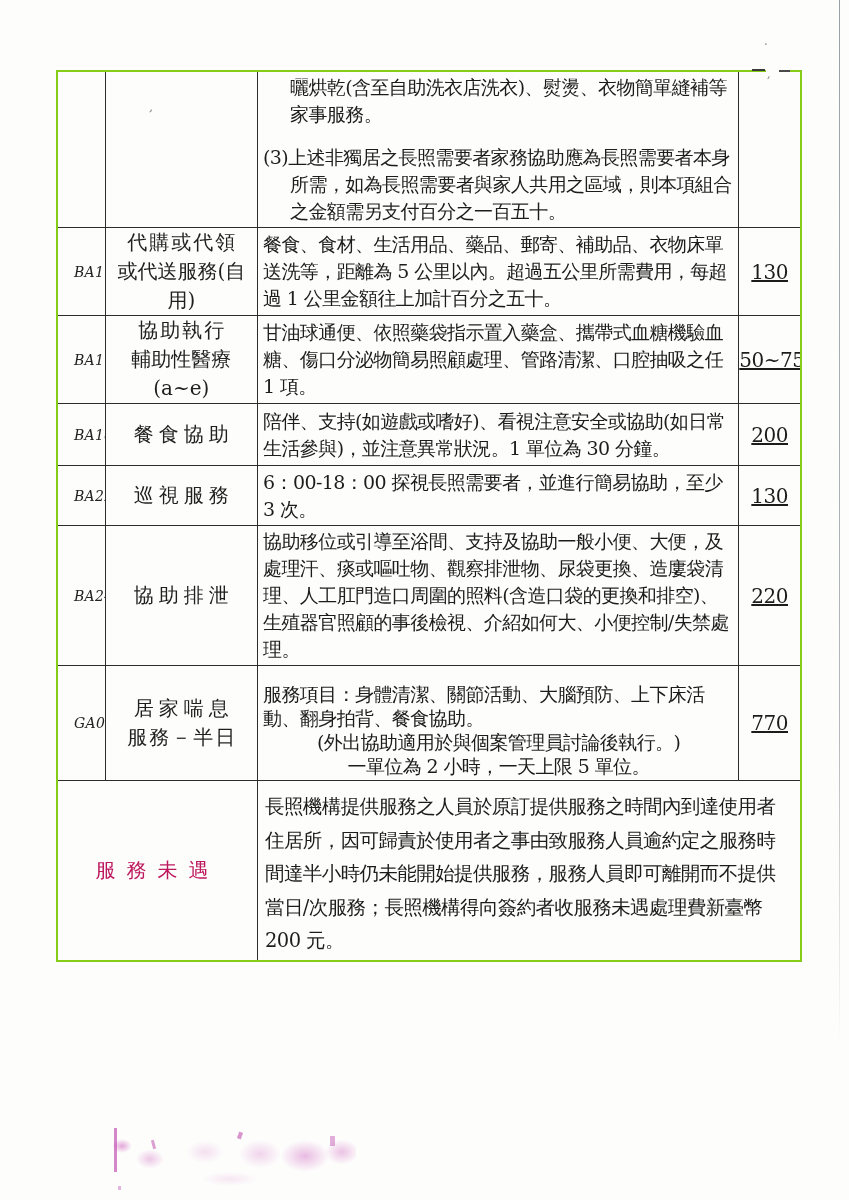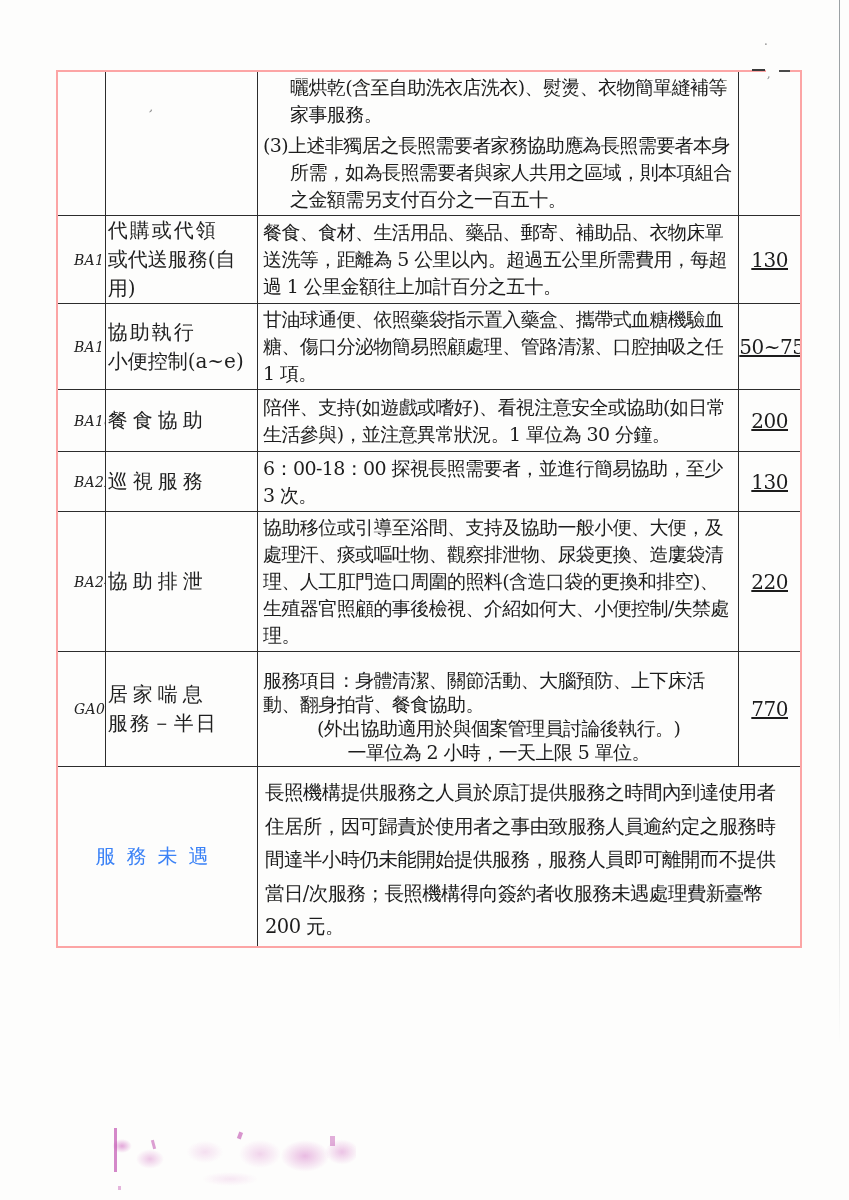--- a/index.html
+++ b/index.html
@@ -17,36 +17,36 @@
   
   .scan-edge{
     position:absolute;left:839px;top:0;width:1px;height:1045px;
     background:linear-gradient(#9aa0a3 0%,#b4b8ba 70%,rgba(180,184,186,0) 100%);
   }
   table.svc{
     position:absolute;left:56px;top:70px;
     border-collapse:collapse;table-layout:fixed;
     width:746px;
   }
-  table.svc{border:2px solid #fca5a5;}
+  table.svc{border:2px solid #84cc16;}
   table.svc td{
     border:1.6px solid #2c2c2c;
     vertical-align:middle;
     overflow:hidden;
   }
   td.code{
     text-align:center;
     font-size:14px;
     letter-spacing:0.3px;
     color:#222;
     padding:0 16px;
     font-style:italic;
   }
   td.name{
-    text-align:left;
+    text-align:center;
     font-size:20px;
     padding:0 2px;
     color:#1f1f1f;
   }
   td.name .nl{display:block;line-height:29px;}
   .ls5{letter-spacing:5px;margin-right:-5px;}
   .ls2{letter-spacing:2px;margin-right:-2px;}
   .ls0{letter-spacing:0;}
   td.desc{
     font-size:19px;
@@ -59,26 +59,26 @@
   }
   td.price{
     text-align:center;
     font-size:20px;
     letter-spacing:-0.5px;
     color:#1c1c1c;
     padding:0;
     text-decoration:underline;
   }
   tr.r0 td.desc .cont{padding-left:27px;}
-  tr.r0 td.desc .item3{padding-left:27px;text-indent:-27px;margin-top:4px;}
+  tr.r0 td.desc .item3{padding-left:27px;text-indent:-27px;margin-top:16px;}
   tr.r8 td.desc{line-height:24px;padding-top:16px;}
   tr.r8 .center{text-align:center;}
   tr.r9 td.mergedname{
     text-align:center;font-size:20px;letter-spacing:11px;
-    color:#3b82f6;
+    color:#be185d;
   }
   tr.r9 td.desc{
     line-height:33.5px;font-size:19.5px;
     padding:9px 8px 2px 7px;
   }
   
   .artifact{position:absolute;color:#8f8f8f;}
   .speck-comma{left:150px;top:99px;font-size:13px;transform:rotate(12deg);}
   .speck-dot-a{left:764px;top:38px;font-size:12px;}
   .speck-dot-b{left:766px;top:74px;font-size:12px;transform:rotate(8deg);}
@@ -147,21 +147,21 @@
         <span class="nl ls0">或代送服務(自用)</span>
       </td>
       <td class="desc">餐食、食材、生活用品、藥品、郵寄、補助品、衣物床單送洗等，距離為 5 公里以內。超過五公里所需費用，每超過 1 公里金額往上加計百分之五十。</td>
       <td class="price">130</td>
     </tr>
 
     <tr class="r2" style="height:61px">
       <td class="code">BA17</td>
       <td class="name">
         <span class="nl ls2">協助執行</span>
-        <span class="nl ls0">小便控制(a~e)</span>
+        <span class="nl ls0">輔助性醫療(a~e)</span>
       </td>
       <td class="desc">甘油球通便、依照藥袋指示置入藥盒、攜帶式血糖機驗血糖、傷口分泌物簡易照顧處理、管路清潔、口腔抽吸之任 1 項。</td>
       <td class="price">50~75</td>
     </tr>
 
     <tr class="r3" style="height:62px">
       <td class="code">BA18</td>
       <td class="name">
         <span class="nl ls5">餐食協助</span>
       </td>

